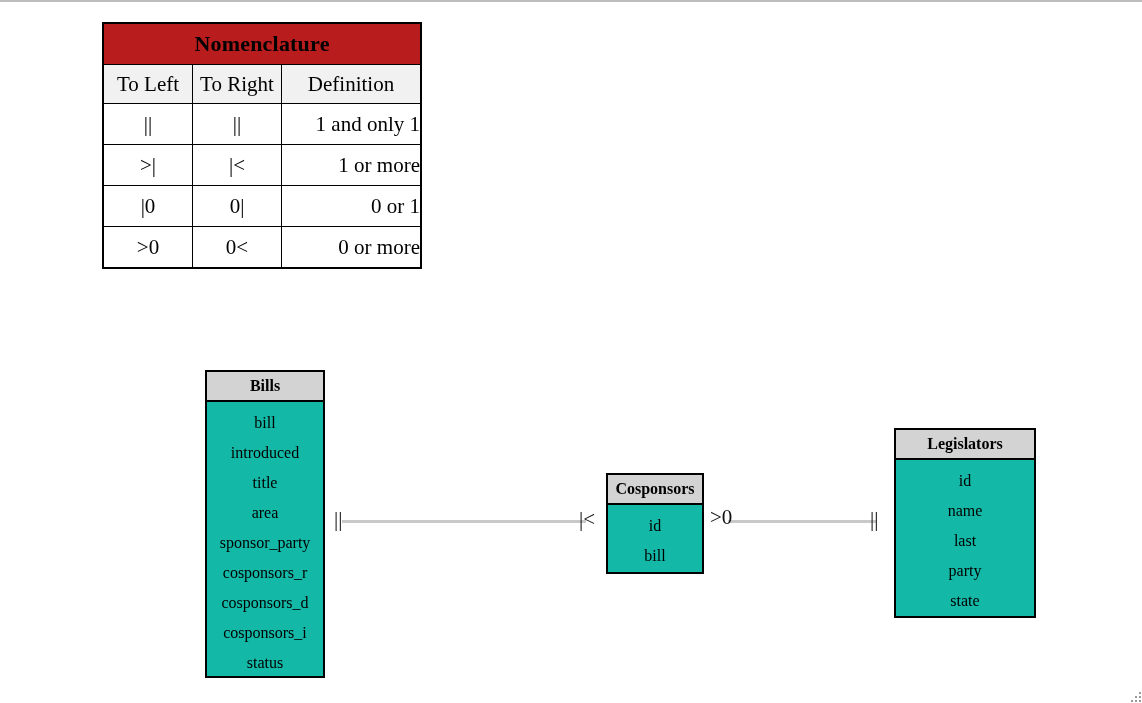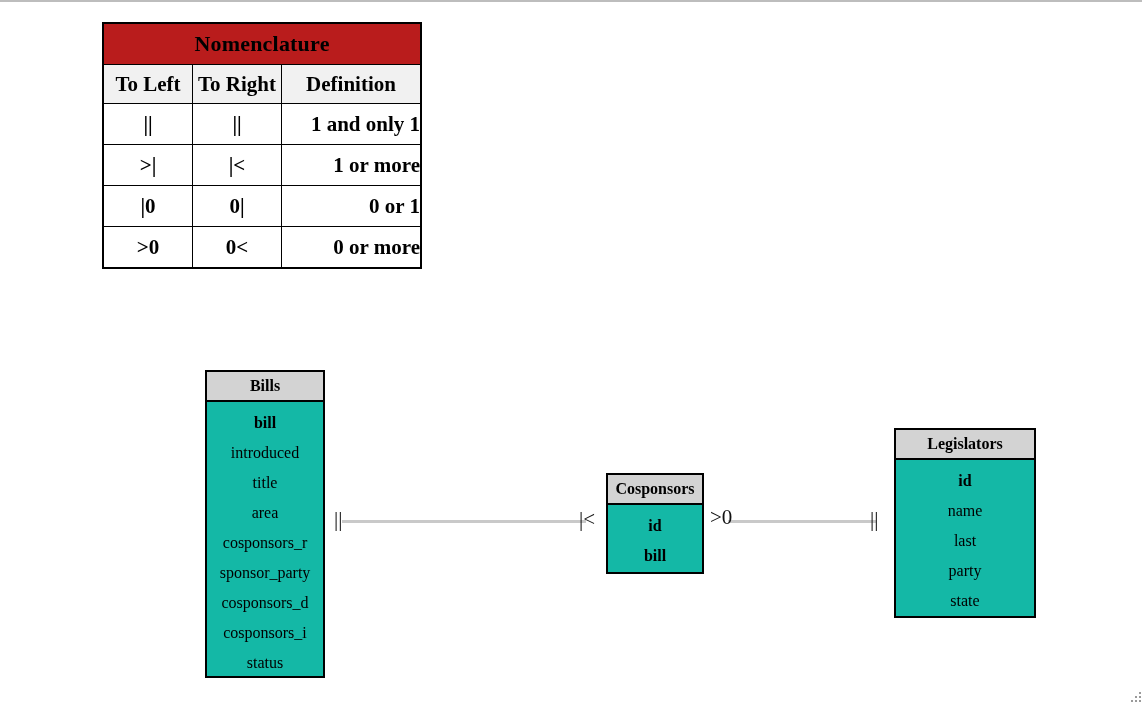--- a/index.html
+++ b/index.html
@@ -31,21 +31,21 @@
     top: 22px;
     border-collapse: collapse;
     border: 2px solid #000000;
     background: #ffffff;
     font-size: 21px;
   }
   #nomenclature td, #nomenclature th {
     border: 1px solid #000000;
     text-align: center;
     vertical-align: middle;
-    font-weight: bold;
+    font-weight: normal;
     padding: 0;
     line-height: 1.0;
   }
   #nomenclature .title-cell {
     background: #b91c1c;
     font-weight: bold;
     height: 40px;
     font-size: 22px;
     letter-spacing: 0.2px;
   }
@@ -86,21 +86,21 @@
   }
   .entity-fields {
     padding: 6px 0 8px 0;
   }
   .field {
     font-size: 16px;
     line-height: 30px;
     height: 30px;
     white-space: nowrap;
   }
-  .field.key { font-weight: bold; }
+  .field.key { font-weight: normal; }
 
   #entity-bills {
     left: 205px;
     top: 370px;
     width: 120px;
     height: 308px;
   }
   #entity-cosponsors {
     left: 606px;
     top: 473px;
@@ -205,22 +205,22 @@
 <div id="card-cosponsors-right" class="cardinality">&gt;0</div>
 <div id="card-legislators-side" class="cardinality">||</div>
 
 <div id="entity-bills" class="entity">
   <div class="entity-header">Bills</div>
   <div class="entity-fields">
     <div class="field key">bill</div>
     <div class="field">introduced</div>
     <div class="field">title</div>
     <div class="field">area</div>
+    <div class="field">sponsor_party</div>
     <div class="field">cosponsors_r</div>
-    <div class="field">sponsor_party</div>
     <div class="field">cosponsors_d</div>
     <div class="field">cosponsors_i</div>
     <div class="field">status</div>
   </div>
 </div>
 
 <div id="entity-cosponsors" class="entity">
   <div class="entity-header">Cosponsors</div>
   <div class="entity-fields">
     <div class="field key">id</div>

